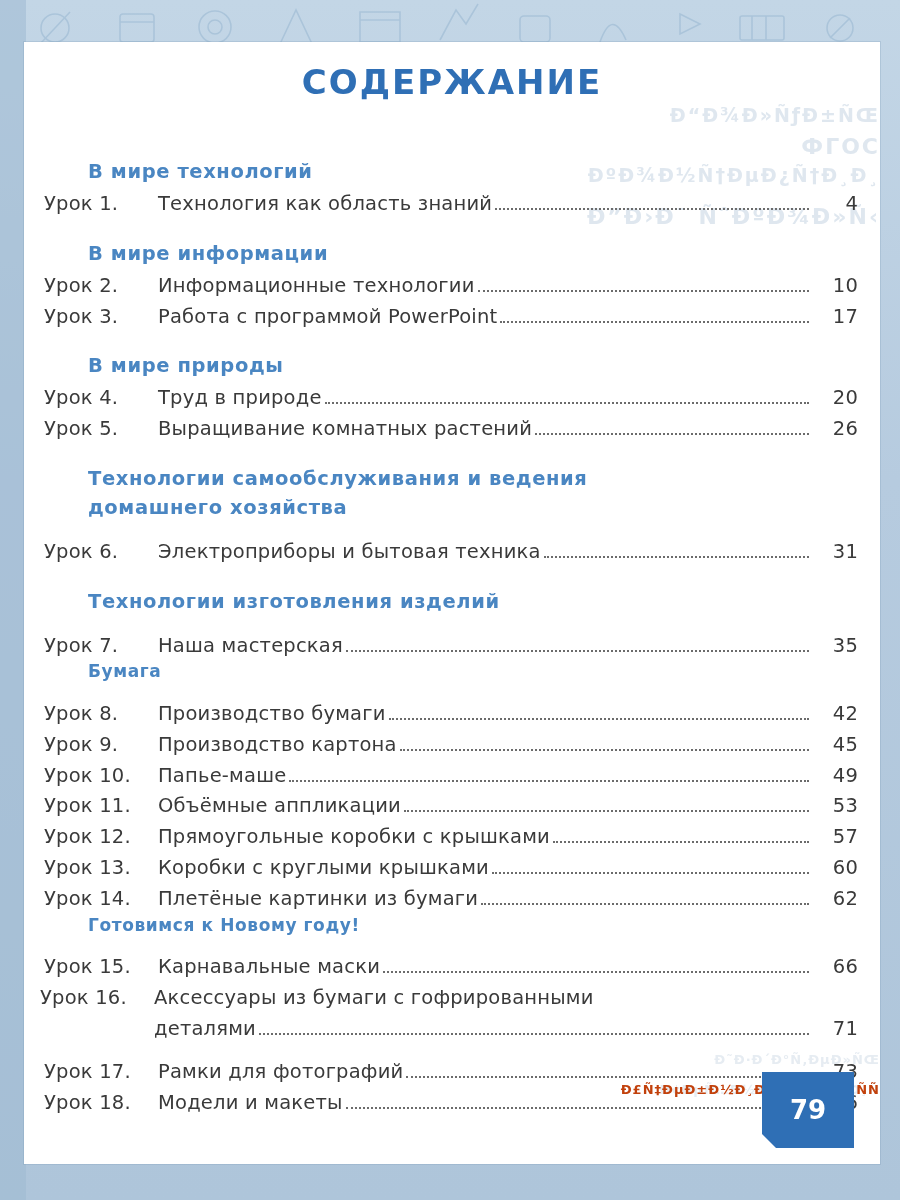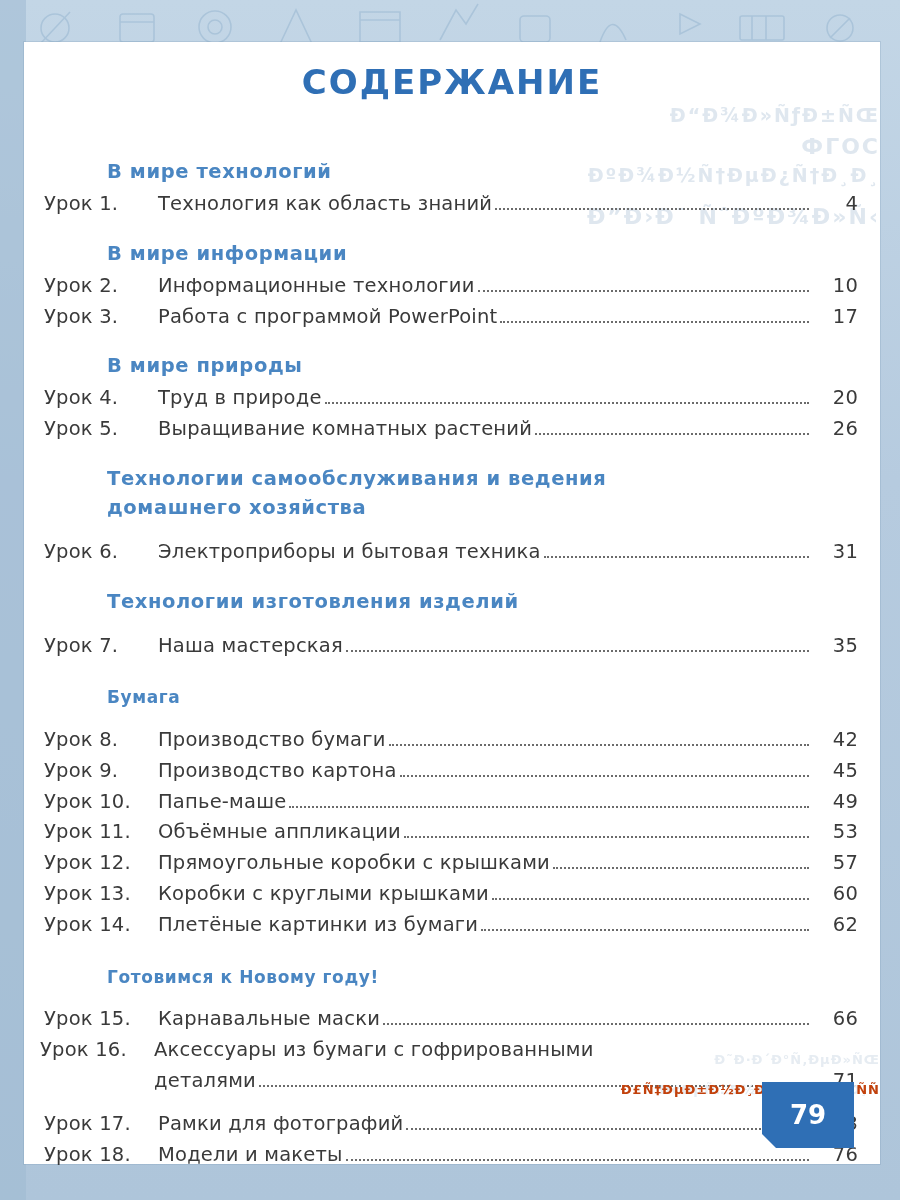--- a/index.html
+++ b/index.html
@@ -94,28 +94,28 @@
     top: 118px;
     left: 0;
     width: 856px;
   }
   .section-head {
     color: #4a86c2;
     font-weight: bold;
     font-size: 19.5px;
     letter-spacing: .6px;
     margin: 0 0 4px 0;
-    padding-left: 83px;
+    padding-left: 64px;
     line-height: 1.28;
   }
   .section-head.small {
     font-size: 17px;
   }
   .gap-before { margin-top: 22px; }
-  .gap-before-lg { margin-top: 26px; }
+  .gap-before-lg { }
 
   .entry {
     display: flex;
     align-items: baseline;
     color: #3a3a3a;
     font-size: 19.5px;
     line-height: 1.58;
     padding-left: 8px;
     letter-spacing: .2px;
     margin-left: 12px;
@@ -158,21 +158,21 @@
   }
 
   .spacer-sm { height: 12px; }
 
   
   .page-badge {
     position: absolute;
     right: 26px;
     bottom: 16px;
     width: 92px;
-    height: 66px;
+    height: 76px;
     background: #2f6fb5;
     color: #ffffff;
     font-size: 26px;
     font-weight: bold;
     display: flex;
     align-items: center;
     justify-content: center;
     clip-path: polygon(0 0, 100% 0, 100% 100%, 14px 100%, 0 calc(100% - 14px));
   }
 </style>

